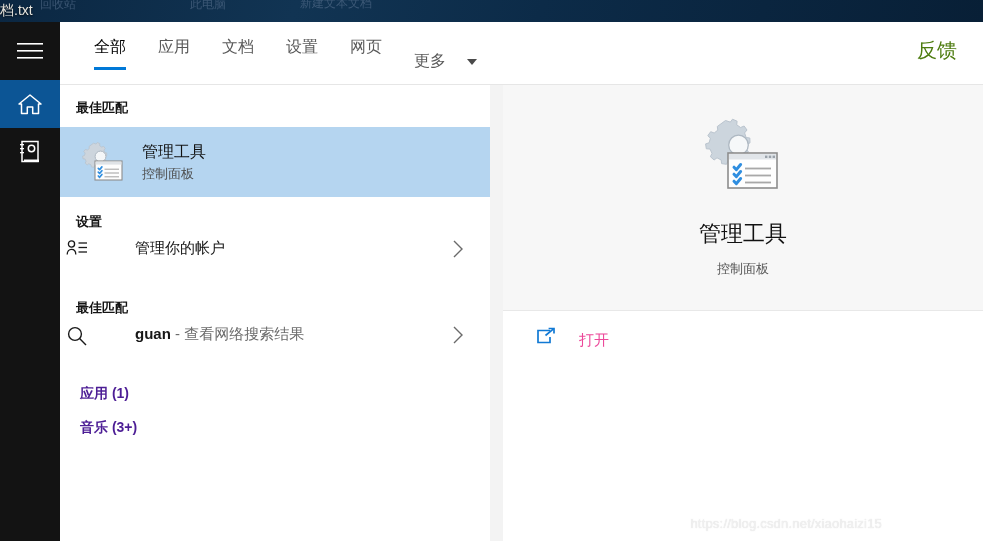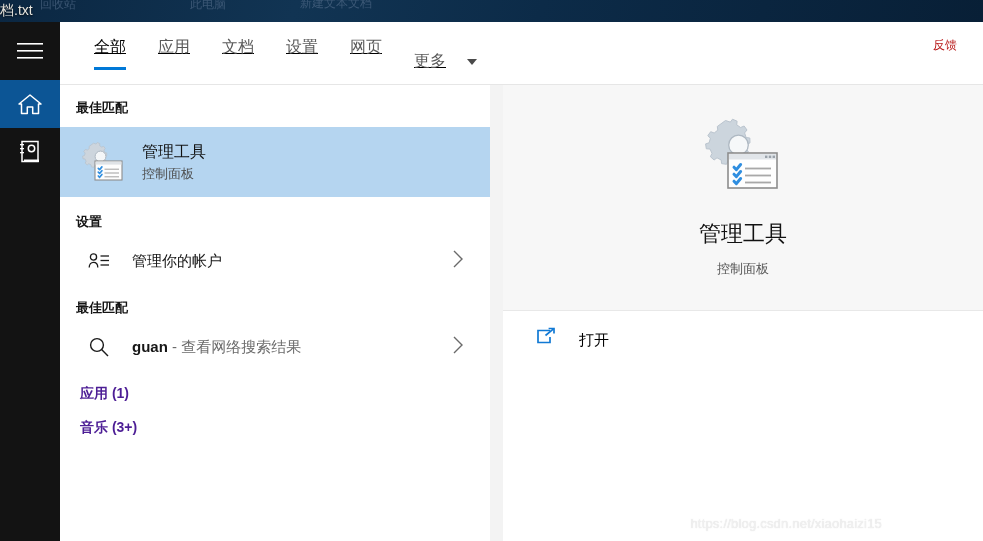--- a/index.html
+++ b/index.html
@@ -80,21 +80,20 @@
     width: 923px; height: 63px;
     background: #ffffff;
     border-bottom: 1px solid #e6e6e6;
   }
   .tabs {
     position: absolute;
     left: 18px; top: 0;
     display: flex;
     align-items: flex-end;
     height: 63px;
-    text-decoration: underline;
   }
   .tab {
     position: relative;
     padding: 15px 16px 0 16px;
     font-size: 16px;
     color: #5a5a5a;
     cursor: pointer;
     height: 63px;
   }
   .tab.selected { color: #000000; font-weight: 400; }
@@ -110,22 +109,22 @@
   .caret {
     width: 0; height: 0;
     border-left: 5px solid transparent;
     border-right: 5px solid transparent;
     border-top: 6px solid #4a4a4a;
     margin-top: 2px;
   }
   .feedback {
     position: absolute;
     right: 26px; top: 15px;
-    font-size: 12px;
-    color: #b91c1c;
+    font-size: 20px;
+    color: #4d7c0f;
     cursor: pointer;
   }
 
   
   .results {
     position: absolute;
     left: 0; top: 63px;
     width: 430px; height: 456px;
     background: #ffffff;
   }
@@ -168,24 +167,25 @@
     width: 55px; height: 70px;
     background: #a3c3e1;
     display: flex;
     align-items: center;
     justify-content: center;
     cursor: pointer;
   }
 
   .item-row {
     display: flex;
-    align-items: center;
+    align-items: flex-start;
     height: 44px;
-    padding-left: 28px;
-    cursor: pointer;
+    padding-left: 6px;
+    cursor: pointer;
+    gap: 25px;
   }
   .item-icon {
     width: 30px;
     flex: 0 0 30px;
     display: flex;
     align-items: center;
     justify-content: flex-start;
   }
   .item-label {
     font-size: 15px;
@@ -248,21 +248,21 @@
   .action-row {
     display: flex;
     align-items: center;
     height: 58px;
     padding-left: 32px;
     background: #ffffff;
     cursor: pointer;
   }
   .action-label {
     font-size: 15px;
-    color: #000000;
+    color: #ec4899;
     margin-left: 22px;
   }
 
   
   .gap-col {
     position: absolute;
     left: 430px; top: 63px;
     width: 13px; height: 456px;
     background: #f3f3f3;
   }

